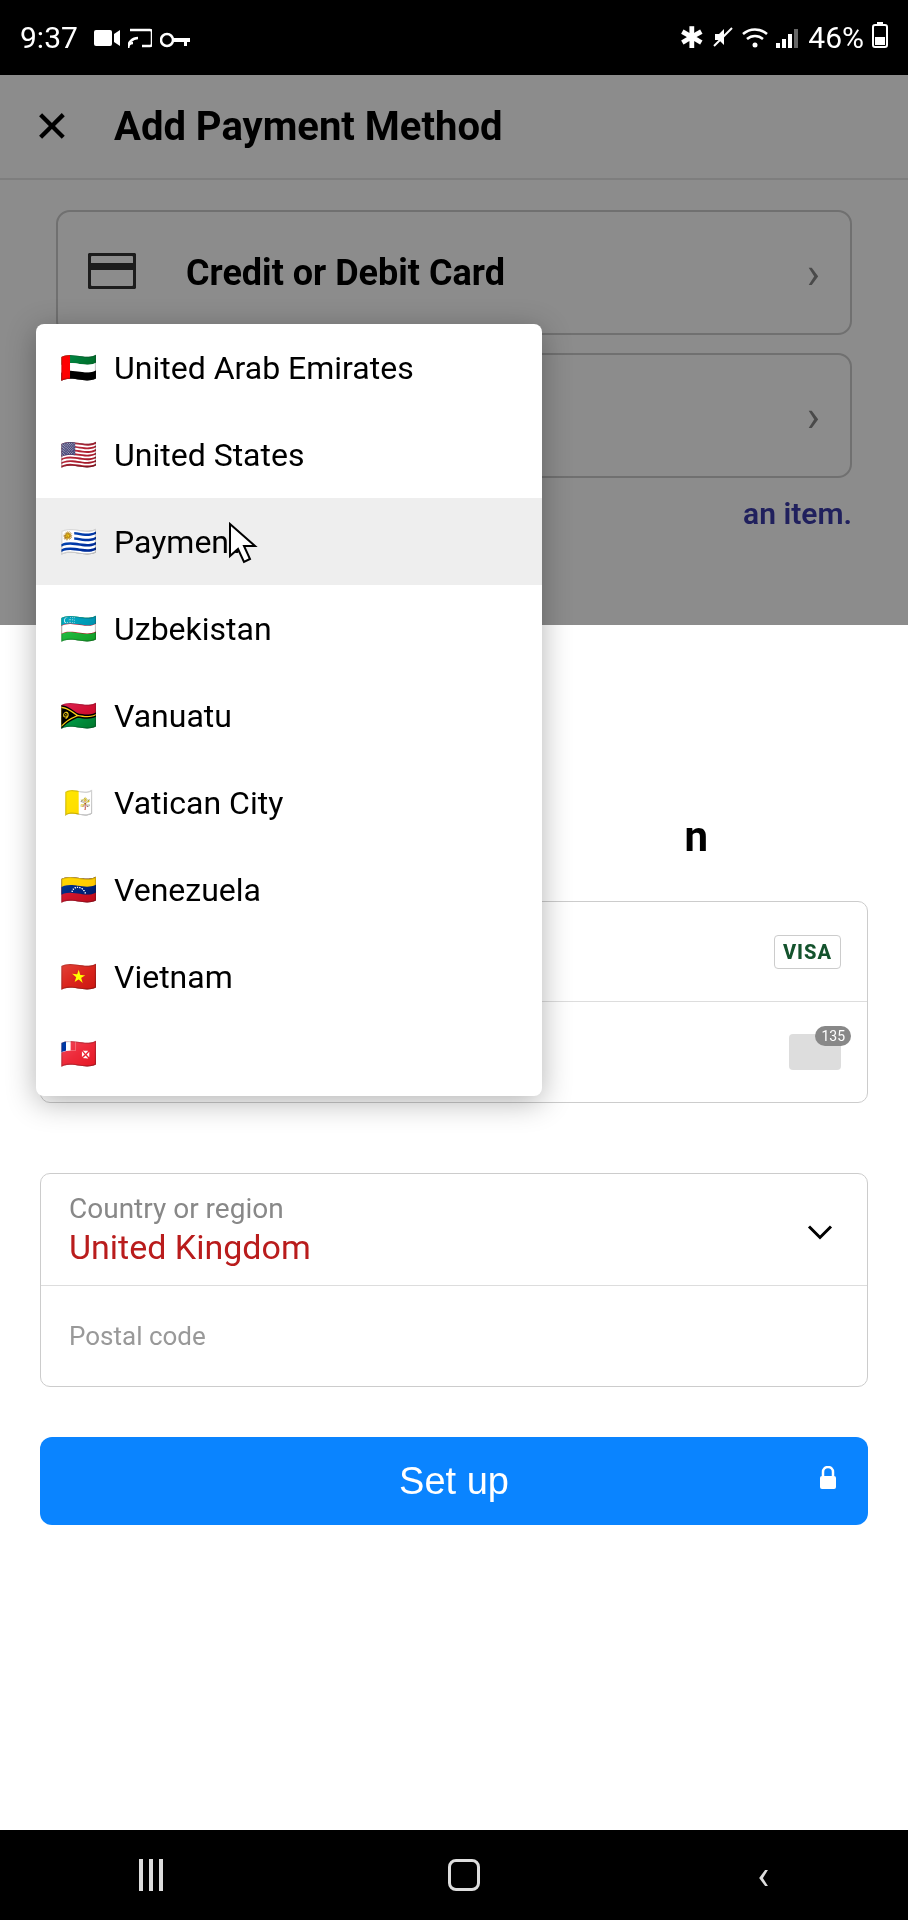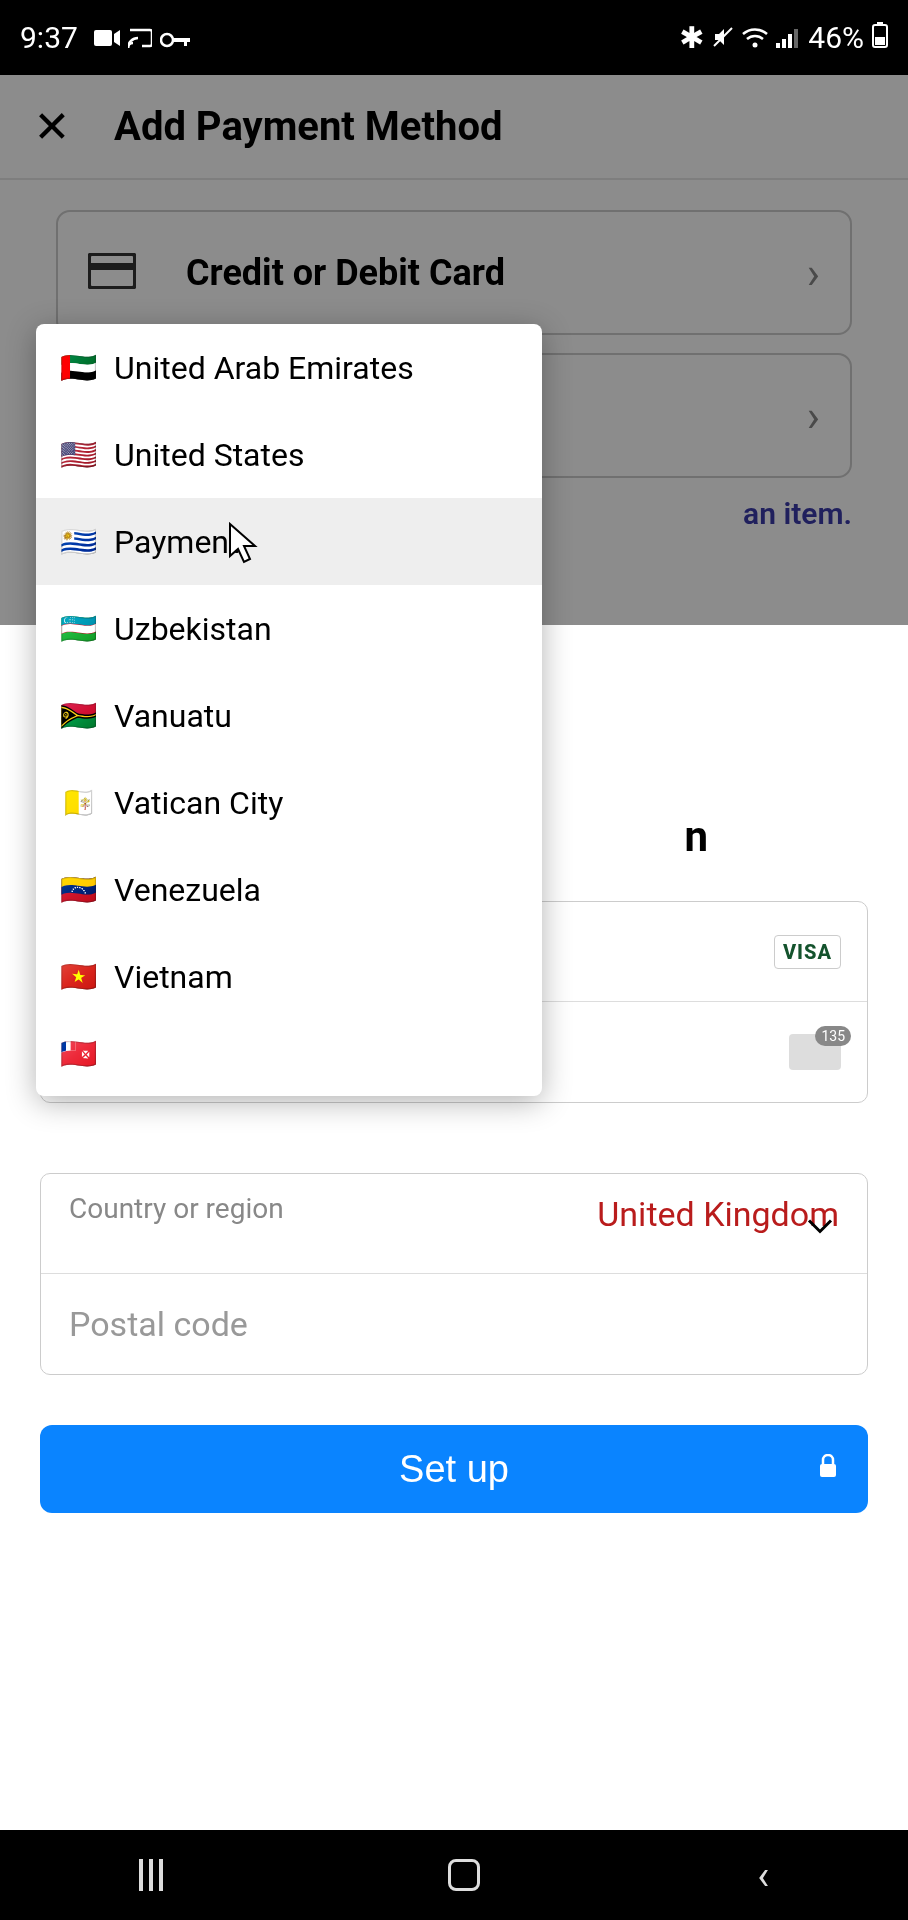--- a/index.html
+++ b/index.html
@@ -109,24 +109,24 @@
   }
   .form-row {
     display: flex;
     align-items: center;
     padding: 18px 28px;
     border-bottom: 1px solid #ddd;
     min-height: 100px;
     position: relative;
   }
   .form-row:last-child { border-bottom: none; }
-  .form-row-stack { flex-direction: row; align-items: flex-start; justify-content: space-between; }
+  .form-row-stack { flex-direction: column; align-items: flex-start; justify-content: center; }
   .field-label-sm { font-size: 28px; color: #888; }
   .field-value { font-size: 34px; color: #b91c1c; margin-top: 2px; }
-  .placeholder { font-size: 34px; color: #999; }
+  .placeholder { font-size: 26px; color: #999; }
   .visa-badge {
     position: absolute;
     right: 26px;
     top: 50%;
     transform: translateY(-50%);
     border: 1px solid #ccc;
     padding: 4px 8px;
     font-size: 20px;
     font-weight: 800;
     color: #14532d;

